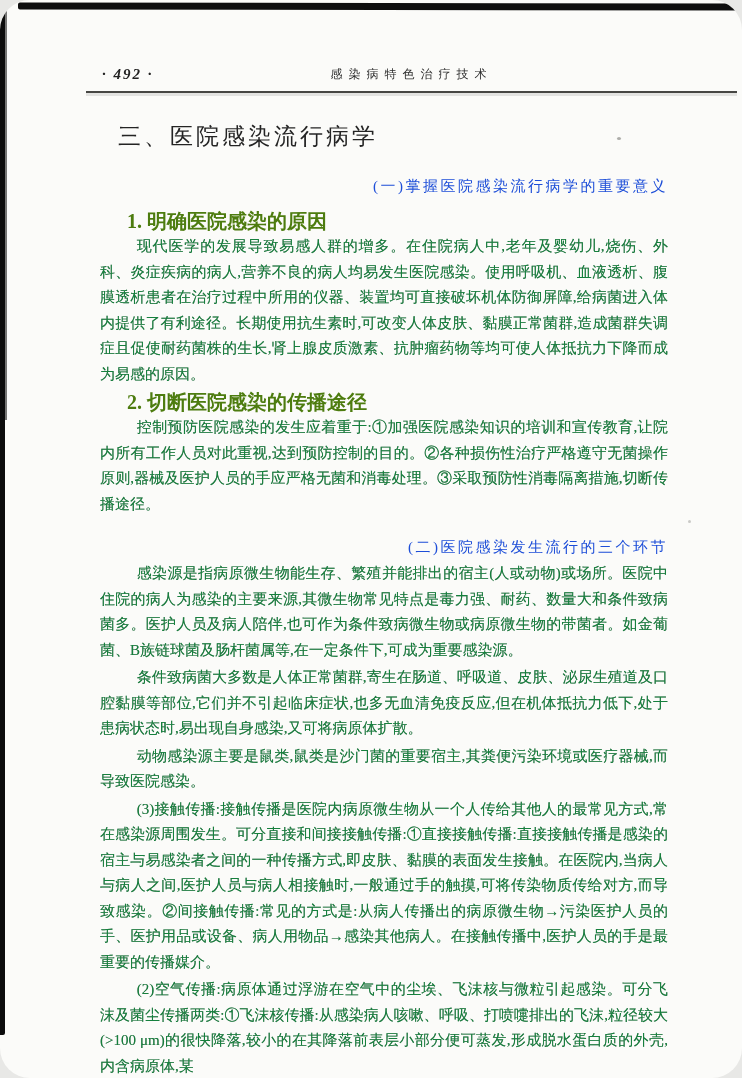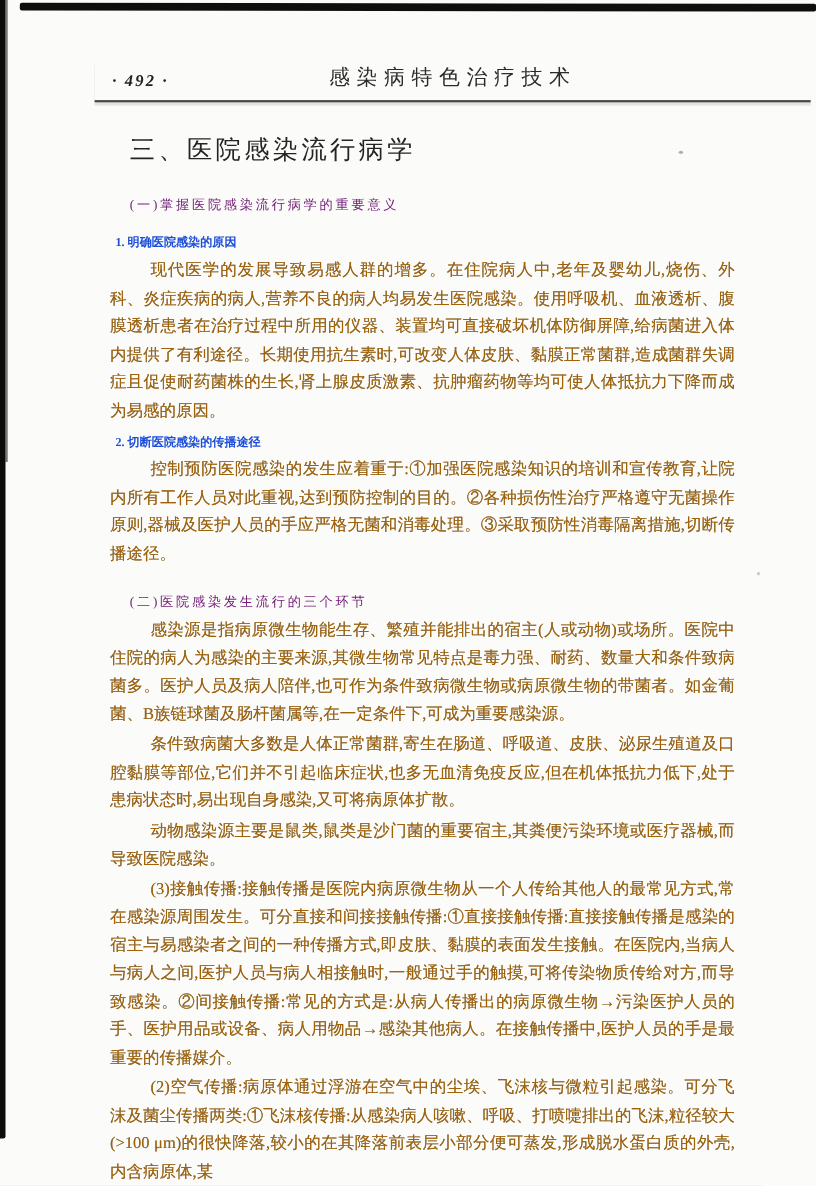--- a/index.html
+++ b/index.html
@@ -3,20 +3,21 @@
 <meta charset="utf-8">
 <style>
   html,body{margin:0;padding:0;background:#e8e8e6;}
   .page{
     position:relative;
     width:742px;height:1078px;
     background:#fbfbf9;
     overflow:hidden;
     font-family:"Liberation Serif","DejaVu Serif",serif;
     color:#1d1d1d;
+    border-radius:30px;
   }
   
   .edge-left{position:absolute;left:0;top:0;width:5px;height:1035px;background:#0c0c0c;border-radius:0 0 2px 0;}
   .edge-left:after{content:"";position:absolute;left:5px;top:0;width:2px;height:420px;background:rgba(10,10,10,.55);}
   .edge-top{position:absolute;left:18px;top:3px;width:724px;height:7px;background:#0e0e0e;border-radius:2px;transform:rotate(.08deg);}
   .speckle{position:absolute;background:#9a9a96;border-radius:50%;opacity:.8;}
   .sp1{left:617px;top:137px;width:4px;height:3px;}
   .sp2{left:688px;top:520px;width:3px;height:3px;opacity:.5;}
   .sp3{left:448px;top:648px;width:2px;height:2px;opacity:.5;}
 
@@ -25,45 +26,45 @@
     position:absolute;left:86px;top:56px;width:651px;height:35px;
     border-bottom:2px solid #474744;
     box-shadow:0 3px 0 rgba(60,60,55,.12);
   }
   .page-num{
     position:absolute;left:16px;bottom:8px;
     font-size:15px;font-weight:bold;font-style:italic;letter-spacing:2px;color:#222;
   }
   .running-title{
     position:absolute;left:0;right:0;bottom:8px;text-align:center;
-    font-size:19px;letter-spacing:6px;color:#2b2b2b;
+    font-size:12px;letter-spacing:6px;color:#2b2b2b;
   }
 
   .content{position:absolute;left:100px;top:96px;width:568px;}
 
   .chapter-title{
     margin:26px 0 4px 18px;
     font-size:23px;font-weight:500;line-height:30px;letter-spacing:3px;color:#242424;
   }
   .section-head{
     margin:22px 0 0 18px;
-    font-size:12px;font-weight:500;line-height:24px;letter-spacing:2.5px;color:#701a75;
+    font-size:15px;font-weight:500;line-height:24px;letter-spacing:2.5px;color:#1d4ed8;text-align:right;
   }
   .section-head.second{margin-top:18px;}
   .sub-head{
-    margin:12px 0 2px 5px;
-    font-size:11px;font-weight:bold;line-height:22px;color:#1d4ed8;
+    margin:12px 0 2px 27px;
+    font-size:20px;font-weight:bold;line-height:22px;color:#4d7c0f;
   }
   .sub-head.tight{margin-top:4px;}
   .para{
     margin:2px 0 0 0;
     font-size:15px;line-height:25.5px;
     text-align:justify;text-justify:inter-character;
     text-indent:2.45em;
-    color:#a16207;
+    color:#15803d;
     text-shadow:0 0 .4px rgba(20,20,20,.45);
   }
 </style>
 </head>
 <body>
 
 <div class="page">
 
   <div class="edge-left"></div>
   <div class="edge-top"></div>

